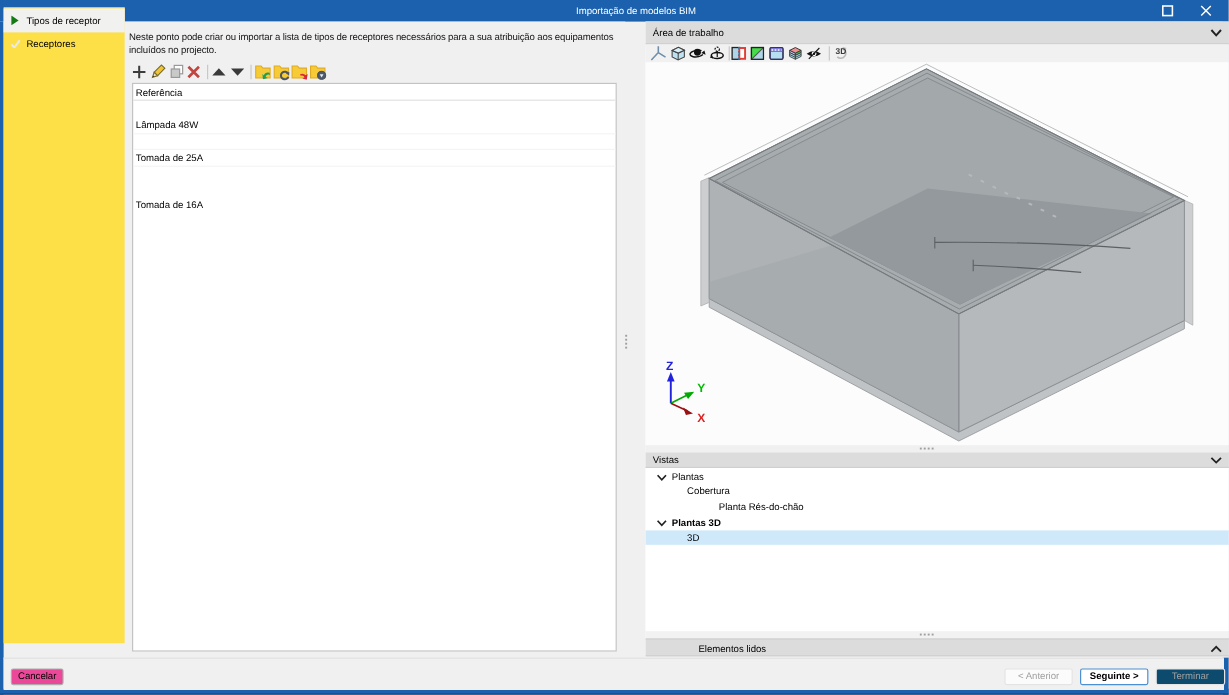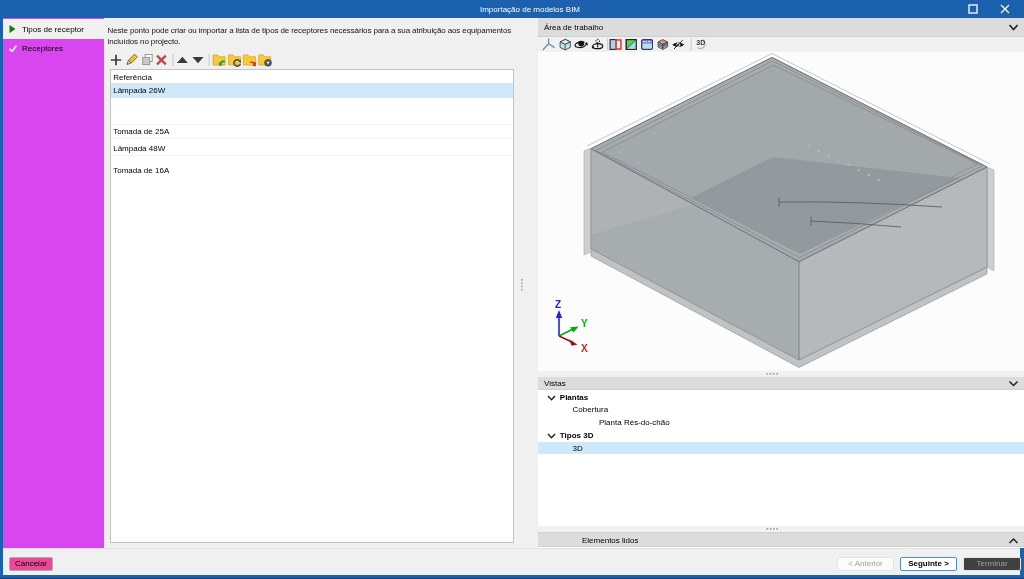--- a/index.html
+++ b/index.html
@@ -18,21 +18,21 @@
   </svg>
   <svg class="abs" style="left:999px;top:4px;" width="12" height="11" viewBox="0 0 12 11">
     <path d="M2 1 L10 9 M10 1 L2 9" stroke="#fff" stroke-width="1.2"></path>
   </svg>
 </div>
 
 <div class="abs" style="left:0;top:18px;width:3px;height:561px;background:#1b61ad;"></div>
 <div class="abs" style="left:1019px;top:18px;width:5px;height:561px;background:#1b61ad;"></div>
 <div class="abs" style="left:0;top:574px;width:1024px;height:5px;background:#1b61ad;border-bottom:1px solid #123e70;"></div>
 
-<div class="abs" style="left:3px;top:18px;width:101px;height:530px;background:#d946ef;">
+<div class="abs" style="left:3px;top:6px;width:101px;height:530px;background:#fde047;">
   <div class="abs" style="left:0;top:1px;width:101px;height:19.5px;background:#f1f1f0;"></div>
   <svg class="abs" style="left:6px;top:7px;" width="7" height="8" viewBox="0 0 7 8">
     <path d="M0.5 0 L6.5 4 L0.5 8 Z" fill="#157a15"></path>
   </svg>
   <div class="abs" style="left:19px;top:7px;">Tipos de receptor</div>
   <svg class="abs" style="left:6px;top:26.5px;" width="8" height="7" viewBox="0 0 8 7">
     <path d="M0.5 4 L3 6.5 L7.5 0.5" fill="none" stroke="#e9e9e8" stroke-width="1.8"></path>
   </svg>
   <div class="abs" style="left:19px;top:25.5px;">Receptores</div>
 </div>
@@ -80,24 +80,21 @@
       <circle cx="3.2" cy="2.8" r="3.4" fill="#4d5a6a"></circle>
       <path d="M1.6 1.8 L4.8 1.8 L3.2 4.6 Z" fill="#e8ecf0"></path>
       <circle cx="3.2" cy="2.8" r="3.4" fill="none" stroke="#39434f" stroke-width="0.7"></circle>
     </g>
   </svg>
 
   <div class="abs" style="left:6px;top:51px;width:403.5px;height:474px;background:#fff;border:1px solid #c3c3c3;padding-left:10px;">
     <div class="abs" style="left:0;top:0;width:401.5px;height:14.3px;border-bottom:1px solid #e2e2e2;">
       <div class="abs" style="left:2.2px;top:2.5px;">Referência</div>
     </div>
-    <div class="abs" style="left:0;top:14.3px;width:401.5px;height:13.7px;background:#cfe9fb;">
-        <div class="abs" style="left:2.2px;top:2px;">Lâmpada 26W</div>
-      </div>
-    <div class="abs" style="left:0;top:28px;width:401.5px;height:13.7px;border-bottom:1px solid #f4f4f4;margin-top:44px;">
+    <div class="abs" style="left:0;top:28px;width:401.5px;height:13.7px;border-bottom:1px solid #f4f4f4;">
         <div class="abs" style="left:2.2px;top:2px;">Lâmpada 48W</div>
       </div>
     <div class="abs" style="left:0;top:41.7px;width:401.5px;height:13.7px;border-bottom:1px solid #f4f4f4;">
         <div class="abs" style="left:2.2px;top:14px;margin-top:40px;">Tomada de 16A</div>
       </div>
     <div class="abs" style="left:0;top:55.4px;width:401.5px;height:13.7px;border-bottom:1px solid #f4f4f4;">
         <div class="abs" style="left:2.2px;top:2px;">Tomada de 25A</div>
       </div>
   </div>
 </div>
@@ -272,43 +269,43 @@
     <svg class="abs" style="left:470px;top:3px;" width="11" height="8" viewBox="0 0 11 8">
         <path d="M1.5 1.5 L5.5 5.5 L9.5 1.5" fill="none" stroke="#222" stroke-width="1.5"></path>
       </svg>
   </div>
 
   <div class="abs" style="left:0;top:371.5px;width:499px;height:136px;background:#fff;">
     <div class="abs" style="left:0;top:1.5px;width:499px;height:12.7px;">
       <svg class="abs" style="left:9px;top:3.5px;" width="9" height="7" viewBox="0 0 9 7">
           <path d="M1 1 L4.5 4.8 L8 1" fill="none" stroke="#222" stroke-width="1.4"></path>
         </svg>
-      <div class="abs" style="left:21.8px;top:2.3px;font-weight:bold;">Plantas</div>
+      <div class="abs" style="left:21.8px;top:2.3px;font-weight:normal;">Plantas</div>
     </div>
     <div class="abs" style="left:34.6px;top:15.8px;">Cobertura</div>
     <div class="abs" style="left:34px;top:28.5px;padding-left:27px;">Planta Rés-do-chão</div>
     <div class="abs" style="left:0;top:39.6px;width:499px;height:12.7px;">
       <svg class="abs" style="left:9px;top:3.5px;" width="9" height="7" viewBox="0 0 9 7">
           <path d="M1 1 L4.5 4.8 L8 1" fill="none" stroke="#222" stroke-width="1.4"></path>
         </svg>
-      <div class="abs" style="left:21.8px;top:2.3px;font-weight:bold;">Tipos 3D</div>
+      <div class="abs" style="left:21.8px;top:2.3px;font-weight:bold;">Plantas 3D</div>
     </div>
     <div class="abs" style="left:0;top:52.3px;width:499px;height:12.7px;background:#cfe9fb;">
       <div class="abs" style="left:34.6px;top:2.3px;">3D</div>
     </div>
   </div>
 
   <div class="abs" style="left:0;top:507.5px;width:499px;height:6px;background:#f2f2f2;"></div>
 
   <div class="abs hdr" style="left:0;top:513.5px;width:499px;height:15px;border-top:1px solid #d0d0d0;">
     <div class="abs" style="left:6px;top:3.5px;padding-left:38px;">Elementos lidos</div>
     <svg class="abs" style="left:470px;top:4px;" width="11" height="8" viewBox="0 0 11 8">
         <path d="M1.5 6 L5.5 2 L9.5 6" fill="none" stroke="#222" stroke-width="1.5"></path>
       </svg>
   </div>
 </div>
 
 <div class="abs" style="left:3px;top:548px;width:1017px;height:26.5px;background:#f0f0f0;border-top:1px solid #e2e2e2;">
   <div class="abs" style="left:6px;top:8px;width:44px;height:14px;background:#ec4899;border:1px solid #acacac;border-radius:2px;text-align:center;line-height:12px;">Cancelar</div>
   <div class="abs" style="left:834px;top:7.5px;width:57px;height:14px;background:#fbfbfb;border:1px solid #e4e4e4;border-radius:2px;text-align:center;line-height:12px;color:#a0a0a0;">&lt; Anterior</div>
   <div class="abs" style="left:897px;top:7.5px;width:57px;height:14px;background:#fff;border:1.5px solid #4a90d2;border-radius:2px;text-align:center;line-height:11px;font-weight:bold;">Seguinte &gt;</div>
-  <div class="abs" style="left:960px;top:7.5px;width:58px;height:14px;background:#404040;border:1px solid #e4e4e4;border-radius:2px;text-align:center;line-height:12px;color:#a0a0a0;">Terminar</div>
+  <div class="abs" style="left:960px;top:7.5px;width:58px;height:14px;background:#0c4a6e;border:1px solid #e4e4e4;border-radius:2px;text-align:center;line-height:12px;color:#a0a0a0;">Terminar</div>
 </div>
 
 </body></html>

